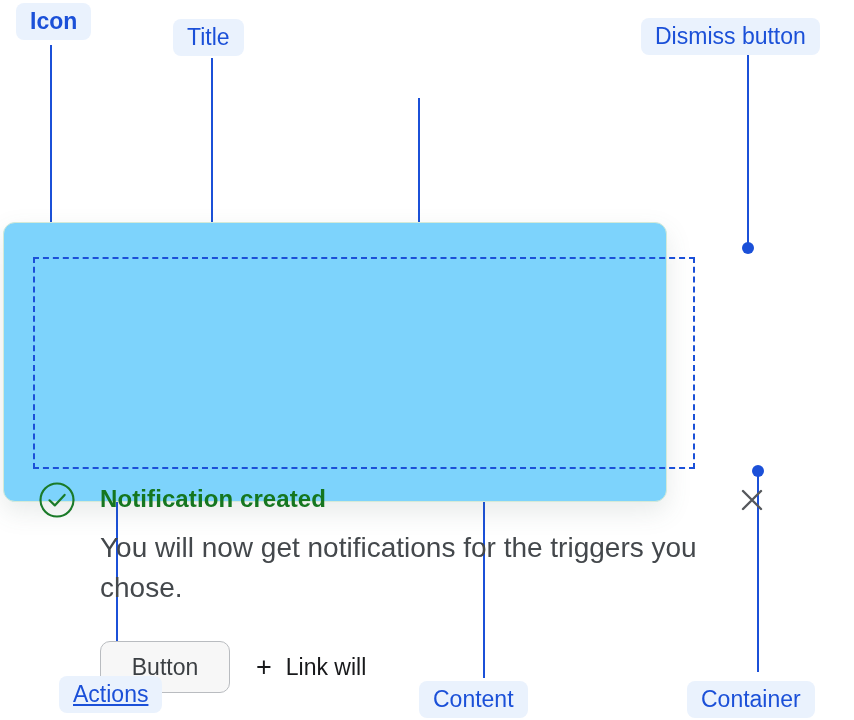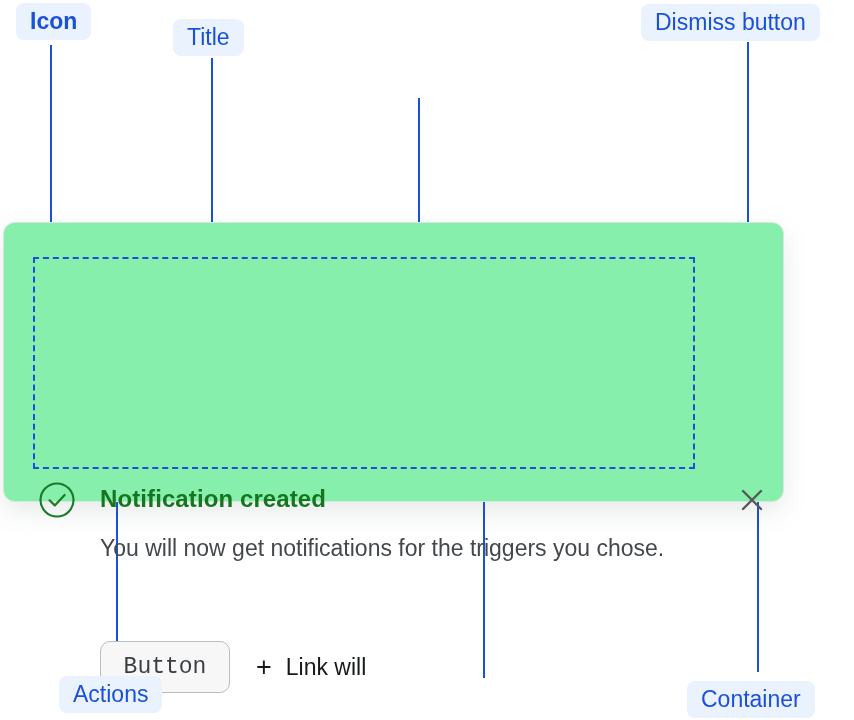--- a/index.html
+++ b/index.html
@@ -51,23 +51,23 @@
     height: 12px;
     border-radius: 50%;
     background: #1b50d8;
   }
 
   
   #notification-card {
     position: absolute;
     left: 3px;
     top: 222px;
-    width: 781px;
+    width: 664px;
     height: 280px;
-    background: #86efac;
+    background: #7dd3fc;
     border: 1px solid #d4ead8;
     border-radius: 12px;
     box-sizing: border-box;
     box-shadow: 0 10px 26px rgba(80, 100, 90, 0.13);
   }
 
   
   #content-outline {
     position: absolute;
     left: 33px;
@@ -96,42 +96,42 @@
     font-weight: 700;
     color: #15761f;
     letter-spacing: 0.1px;
   }
 
   #card-description {
     position: absolute;
     left: 96px;
     top: 305px;
     width: 600px;
-    font-size: 23px;
+    font-size: 28px;
     line-height: 40px;
     color: #44484c;
     font-weight: 400;
   }
 
   #actions-row {
     position: absolute;
     left: 96px;
     top: 418px;
     display: flex;
     align-items: center;
   }
 
   #action-button {
     height: 52px;
     min-width: 130px;
     padding: 0 20px;
     background: #f7f7f7;
     border: 1px solid #b9bcc0;
     border-radius: 10px;
-    font-family: Liberation Mono, monospace;
+    font-family: Liberation Sans, sans-serif;
     font-size: 23px;
     color: #3b3f43;
     cursor: pointer;
     box-sizing: border-box;
   }
 
   #action-link {
     display: flex;
     align-items: center;
     margin-left: 26px;
@@ -214,20 +214,21 @@
     </button>
   </div>
 
   <div id="content-outline"></div>
 
   <div class="anno-label" style="left:16px; top:3px;font-weight:bold;">Icon</div>
 
   <div class="anno-label" style="left:173px; top:19px;">Title</div>
 
 
-  <div class="anno-label" style="left:641px; top:4px;">Dismiss button</div>
-
-  <div class="anno-label" style="left:59px; top:676px;">Actions</div>
-
+  <div class="anno-label" style="left:641px; top:18px;">Dismiss button</div>
+
+  <div class="anno-label" style="left:59px; top:676px;text-decoration:underline;">Actions</div>
+
+  <div class="anno-label" style="left:419px; top:681px;">Content</div>
 
   <div class="anno-label" style="left:687px; top:681px;">Container</div>
 
 </div>
 
 </body></html>

